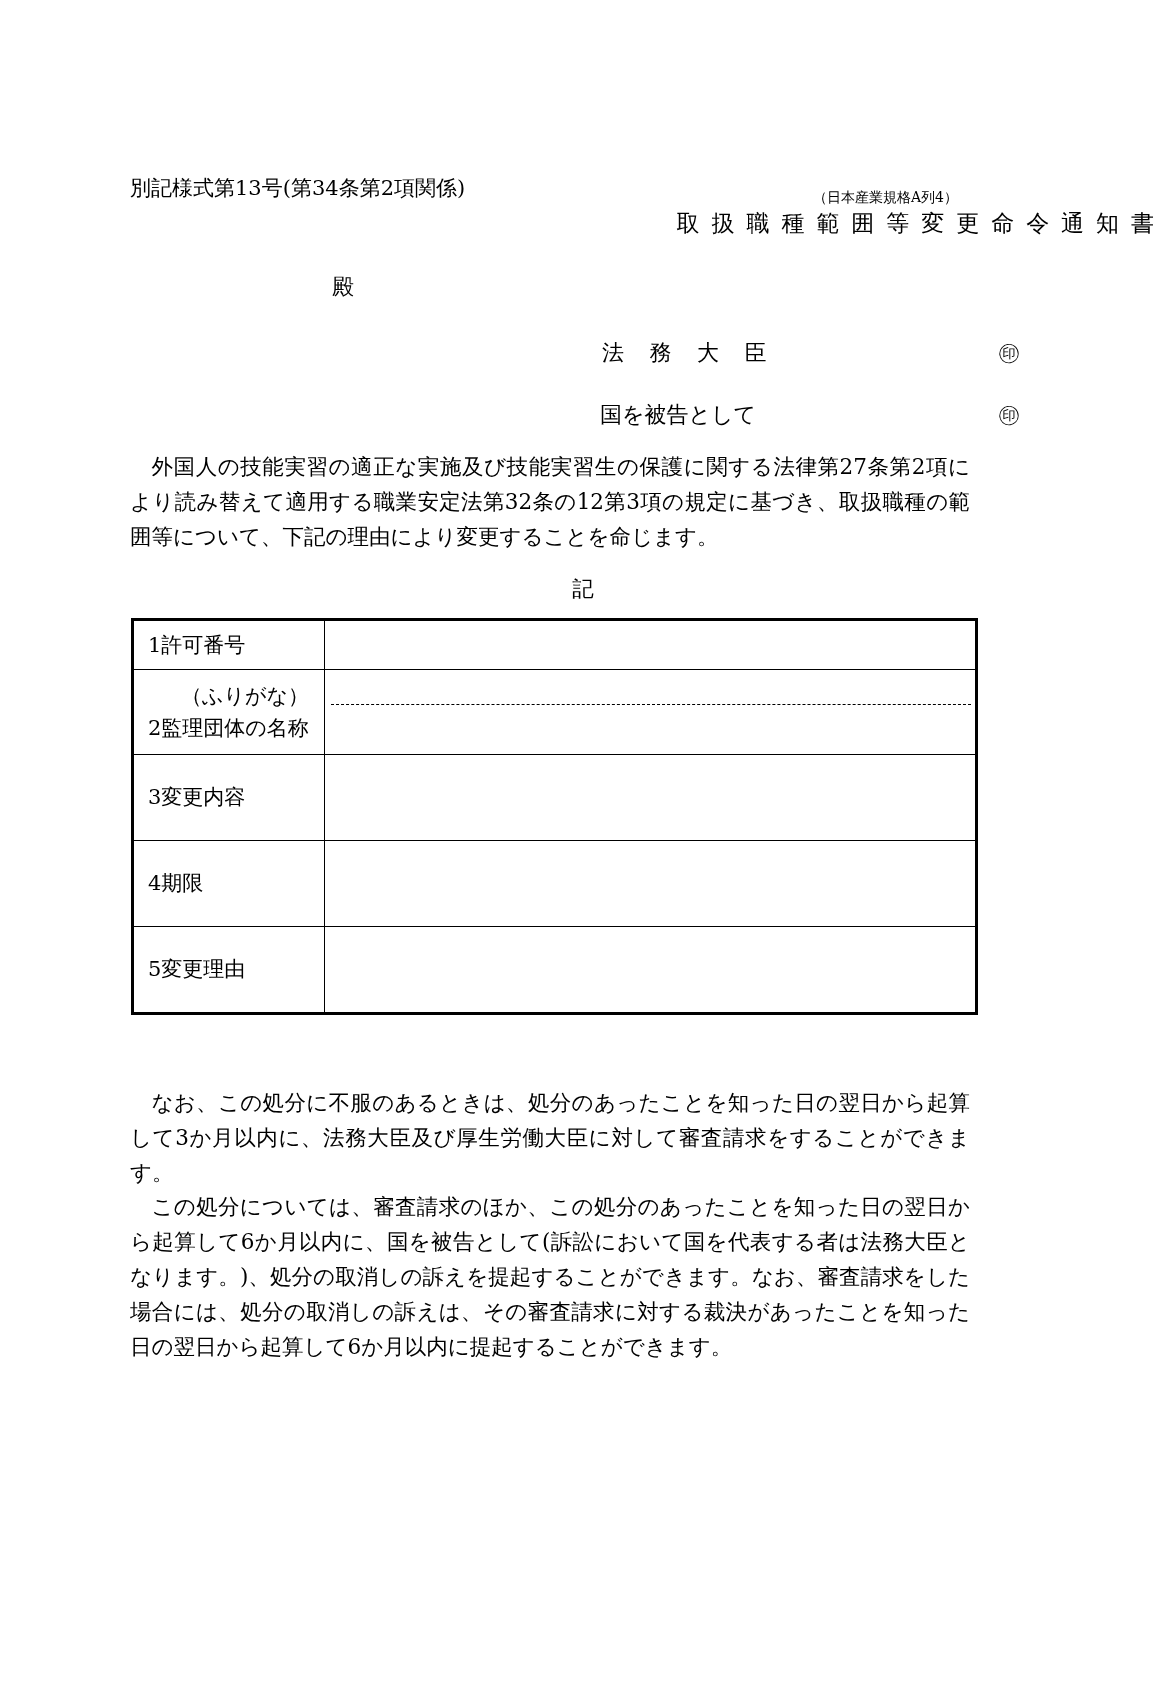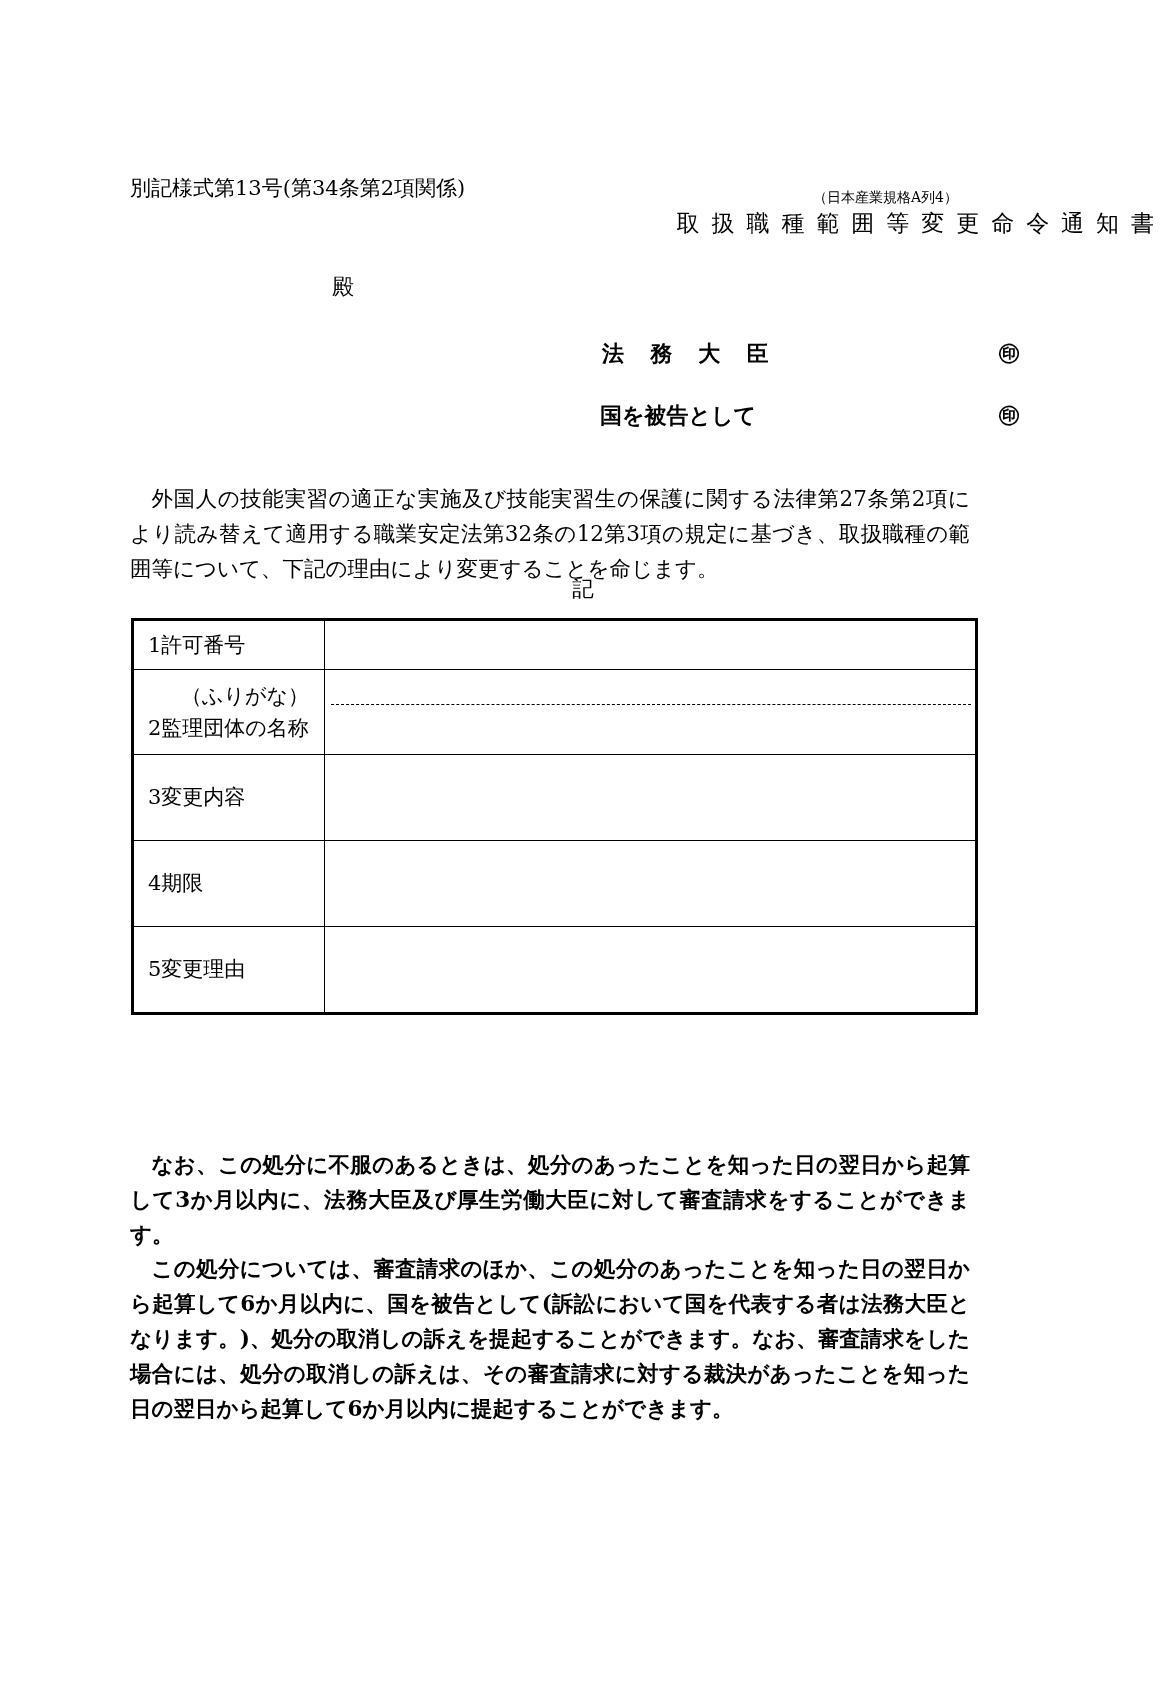--- a/index.html
+++ b/index.html
@@ -69,21 +69,20 @@
   .sig-row {
     position: absolute;
     left: 600px;
     width: 420px;
     display: flex;
     align-items: flex-start;
     justify-content: space-between;
     font-size: 22px;
     line-height: 1.2;
     white-space: nowrap;
-    font-weight: bold;
   }
   .sig-row.row-a { top: 340px; }
   .sig-row.row-b { top: 402px; }
   .sig-name.spaced {
     letter-spacing: 0.42em;
     padding-left: 2px;
   }
   .seal-mark {
     font-size: 22px;
     font-family: "DejaVu Sans", "Liberation Sans", sans-serif;
@@ -96,21 +95,21 @@
     width: 840px;
     font-size: 21.5px;
     line-height: 1.62;
     text-align: justify;
     text-justify: inter-ideograph;
   }
   .body-text p {
     margin: 0;
     text-indent: 1em;
   }
-  .intro-block { top: 482px; }
+  .intro-block { top: 450px; }
 
   
   .ki-marker {
     position: absolute;
     left: 0;
     right: 0;
     top: 576px;
     text-align: center;
     font-size: 21.5px;
     line-height: 1.2;
@@ -157,22 +156,21 @@
   .dotted-sep {
     position: absolute;
     left: 6px;
     right: 4px;
     top: 34px;
     border-top: 1px dashed #000000;
   }
 
   
   .closing-block {
-    top: 1148px;
-    font-weight: bold;
+    top: 1086px;
   }
   .closing-block p + p { margin-top: 0; }
 </style>
 </head>
 <body>
 
 <div class="page">
 
   <div class="form-number">別記様式第13号(第34条第2項関係)</div>
 

